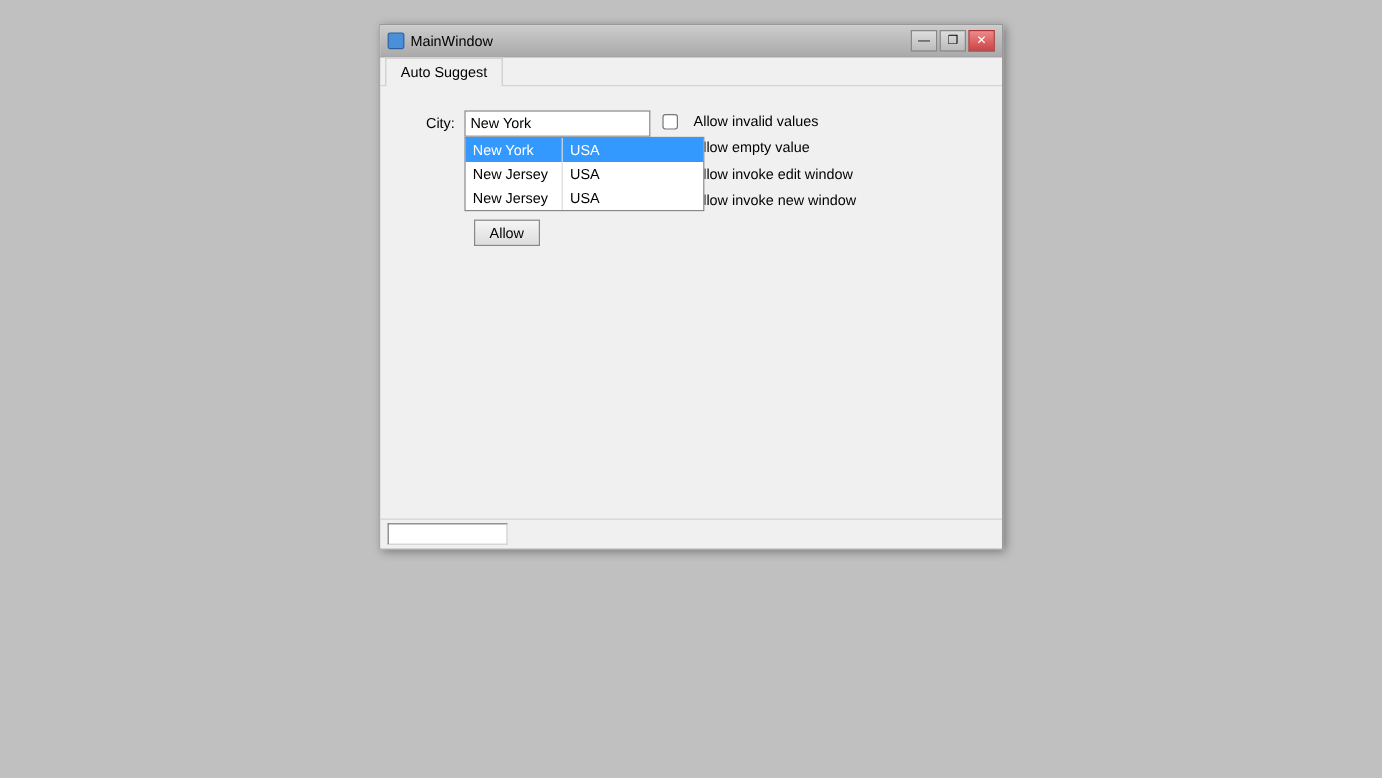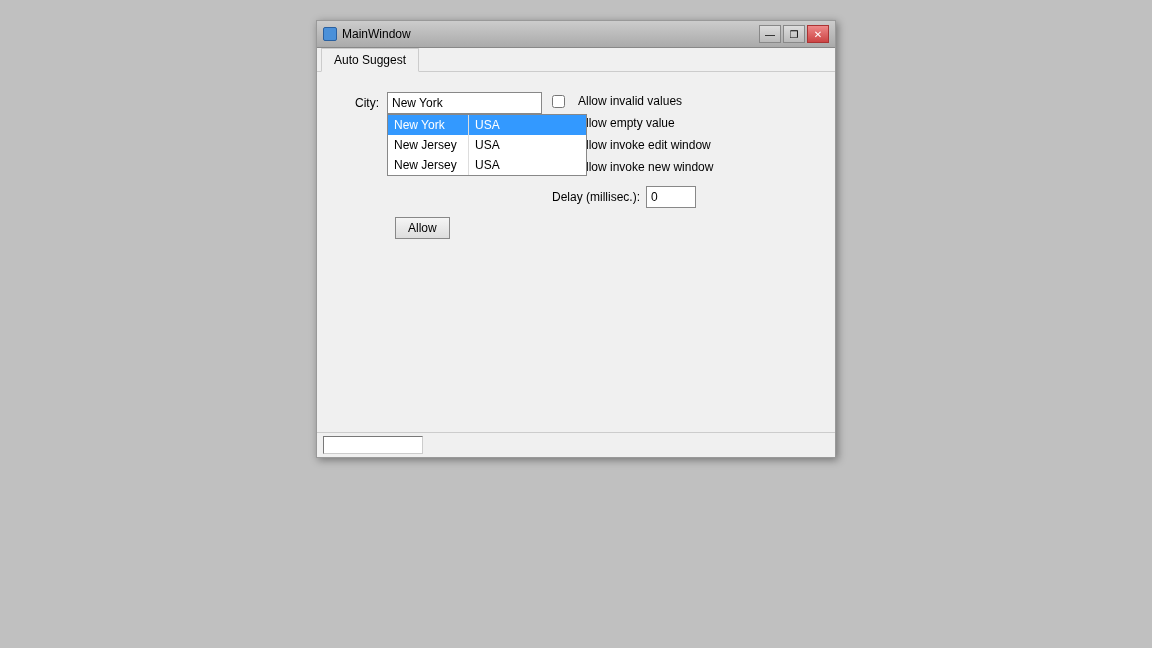--- a/index.html
+++ b/index.html
@@ -283,24 +283,20 @@
         </div>
         <div class="checkbox-row">
           <input type="checkbox" style="">
           <span>Allow invoke edit window</span>
         </div>
         <div class="checkbox-row">
           <input type="checkbox" style="">
           <span>Allow invoke new window</span>
         </div>
 
-        <div class="delay-row">
-          <span>Delay (millisec.):</span>
-          <input type="text" class="delay-input" value="0" style="">
-        </div>
 
       </div>
     </div>
 
     
     <button class="edit-btn">Allow</button>
 
   </div>
 
   <div class="status-bar">

